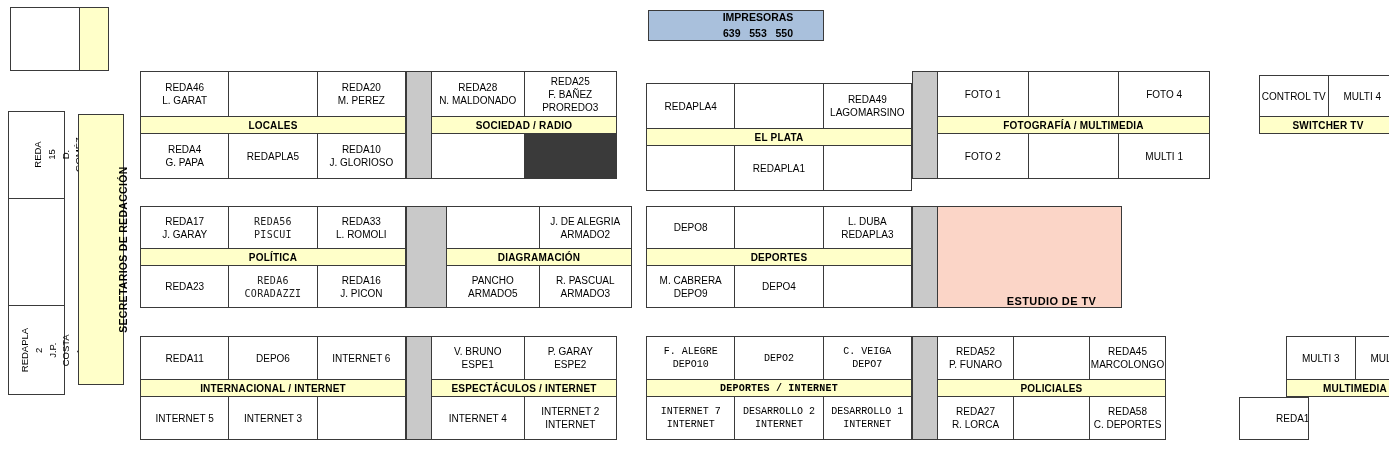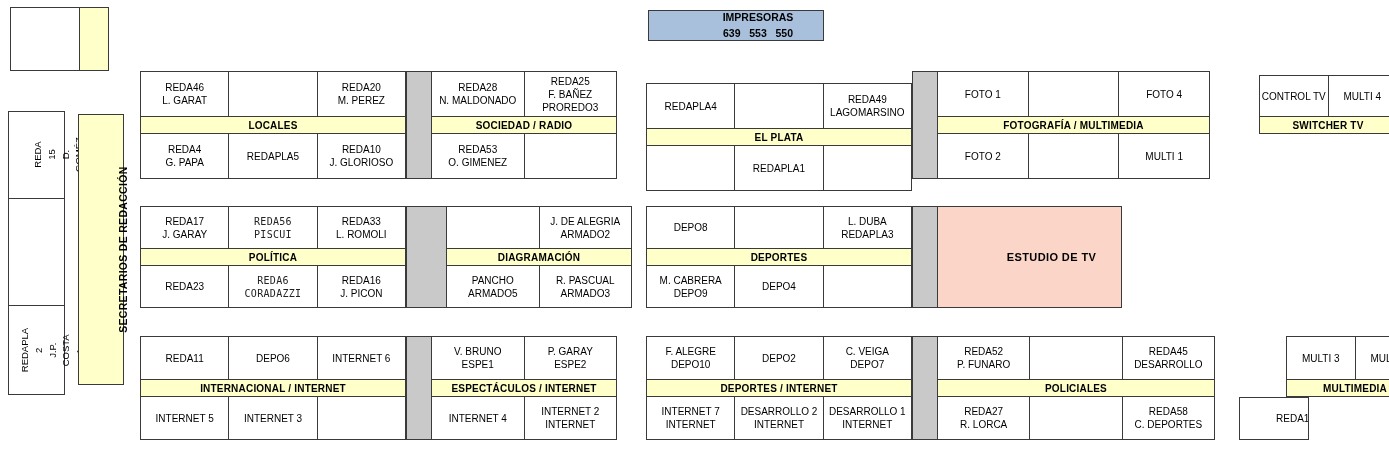--- a/index.html
+++ b/index.html
@@ -104,22 +104,20 @@
   <span class="vtext">COLUMNA</span>
 </div>
 
 <div class="grp abs" style="left:431px; top:71px; width:186px; grid-template-columns:repeat(2,1fr); grid-template-rows:44px 16px 44px;">
   <div class="cell">REDA28
 N. MALDONADO</div>
   <div class="cell">REDA25
 F. BAÑEZ
 PROREDO3</div>
   <div class="hdr">SOCIEDAD / RADIO</div>
-  <div class="cell">REDA53
-O. GIMENEZ</div>
   <div class="cell"></div>
 </div>
 
 <div class="grp abs" style="left:646px; top:71px; width:266px; grid-template-columns:repeat(3,1fr); grid-template-rows:44px 16px 44px;margin-top:12px;">
   <div class="cell">REDAPLA4</div>
   <div class="cell"></div>
   <div class="cell">REDA49
 LAGOMARSINO</div>
   <div class="hdr">EL PLATA</div>
   <div class="cell"></div>
@@ -186,21 +184,21 @@
   <div class="cell">M. CABRERA
 DEPO9</div>
   <div class="cell">DEPO4</div>
   <div class="cell"></div>
 </div>
 
 <div class="columna solo abs" style="left:912px; top:206px; width:25px; height:102px;">
   <span class="vtext">COLUMNA</span>
 </div>
 
-<div class="estudio solo abs" style="left:937px; top:206px; width:185px; height:102px;">
+<div class="estudio solo abs" style="left:937px; top:206px; width:185px; height:102px;align-items:flex-end;">
   <span>ESTUDIO DE TV</span>
 </div>
 
 <div class="grp abs" style="left:140px; top:336px; width:266px; grid-template-columns:repeat(3,1fr); grid-template-rows:42px 16px 42px;">
   <div class="cell">REDA11</div>
   <div class="cell">DEPO6</div>
   <div class="cell">INTERNET 6</div>
   <div class="hdr">INTERNACIONAL / INTERNET</div>
   <div class="cell">INTERNET 5</div>
   <div class="cell">INTERNET 3</div>
@@ -215,45 +213,45 @@
   <div class="cell">V. BRUNO
 ESPE1</div>
   <div class="cell">P. GARAY
 ESPE2</div>
   <div class="hdr">ESPECTÁCULOS / INTERNET</div>
   <div class="cell">INTERNET 4</div>
   <div class="cell">INTERNET 2
 INTERNET</div>
 </div>
 
-<div class="grp abs" style="left:646px; top:336px; width:266px; grid-template-columns:repeat(3,1fr); grid-template-rows:42px 16px 42px;">
+<div class="grp abs" style="left:646px; top:336px; width:266px; grid-template-columns:repeat(3,1fr); grid-template-rows:42px 16px 42px;font-family:Liberation Mono, monospace;">
   <div class="cell">F. ALEGRE
 DEPO10</div>
   <div class="cell">DEPO2</div>
   <div class="cell">C. VEIGA
 DEPO7</div>
   <div class="hdr">DEPORTES / INTERNET</div>
   <div class="cell">INTERNET 7
 INTERNET</div>
   <div class="cell">DESARROLLO 2
 INTERNET</div>
   <div class="cell">DESARROLLO 1
 INTERNET</div>
 </div>
 
 <div class="columna solo abs" style="left:912px; top:336px; width:25px; height:104px;">
   <span class="vtext">COLUMNA</span>
 </div>
 
-<div class="grp abs" style="left:937px; top:336px; width:278px; grid-template-columns:repeat(3,1fr); grid-template-rows:42px 16px 42px;">
+<div class="grp abs" style="left:937px; top:336px; width:229px; grid-template-columns:repeat(3,1fr); grid-template-rows:42px 16px 42px;">
   <div class="cell">REDA52
 P. FUNARO</div>
   <div class="cell"></div>
   <div class="cell">REDA45
-DESARROLLO</div>
+MARCOLONGO</div>
   <div class="hdr">POLICIALES</div>
   <div class="cell">REDA27
 R. LORCA</div>
   <div class="cell"></div>
   <div class="cell">REDA58
 C. DEPORTES</div>
 </div>
 
 <div class="grp abs" style="left:1239px; top:336px; width:138px; grid-template-columns:repeat(2,1fr); grid-template-rows:42px 16px;margin-left:47px;">
   <div class="cell">MULTI 3</div>

